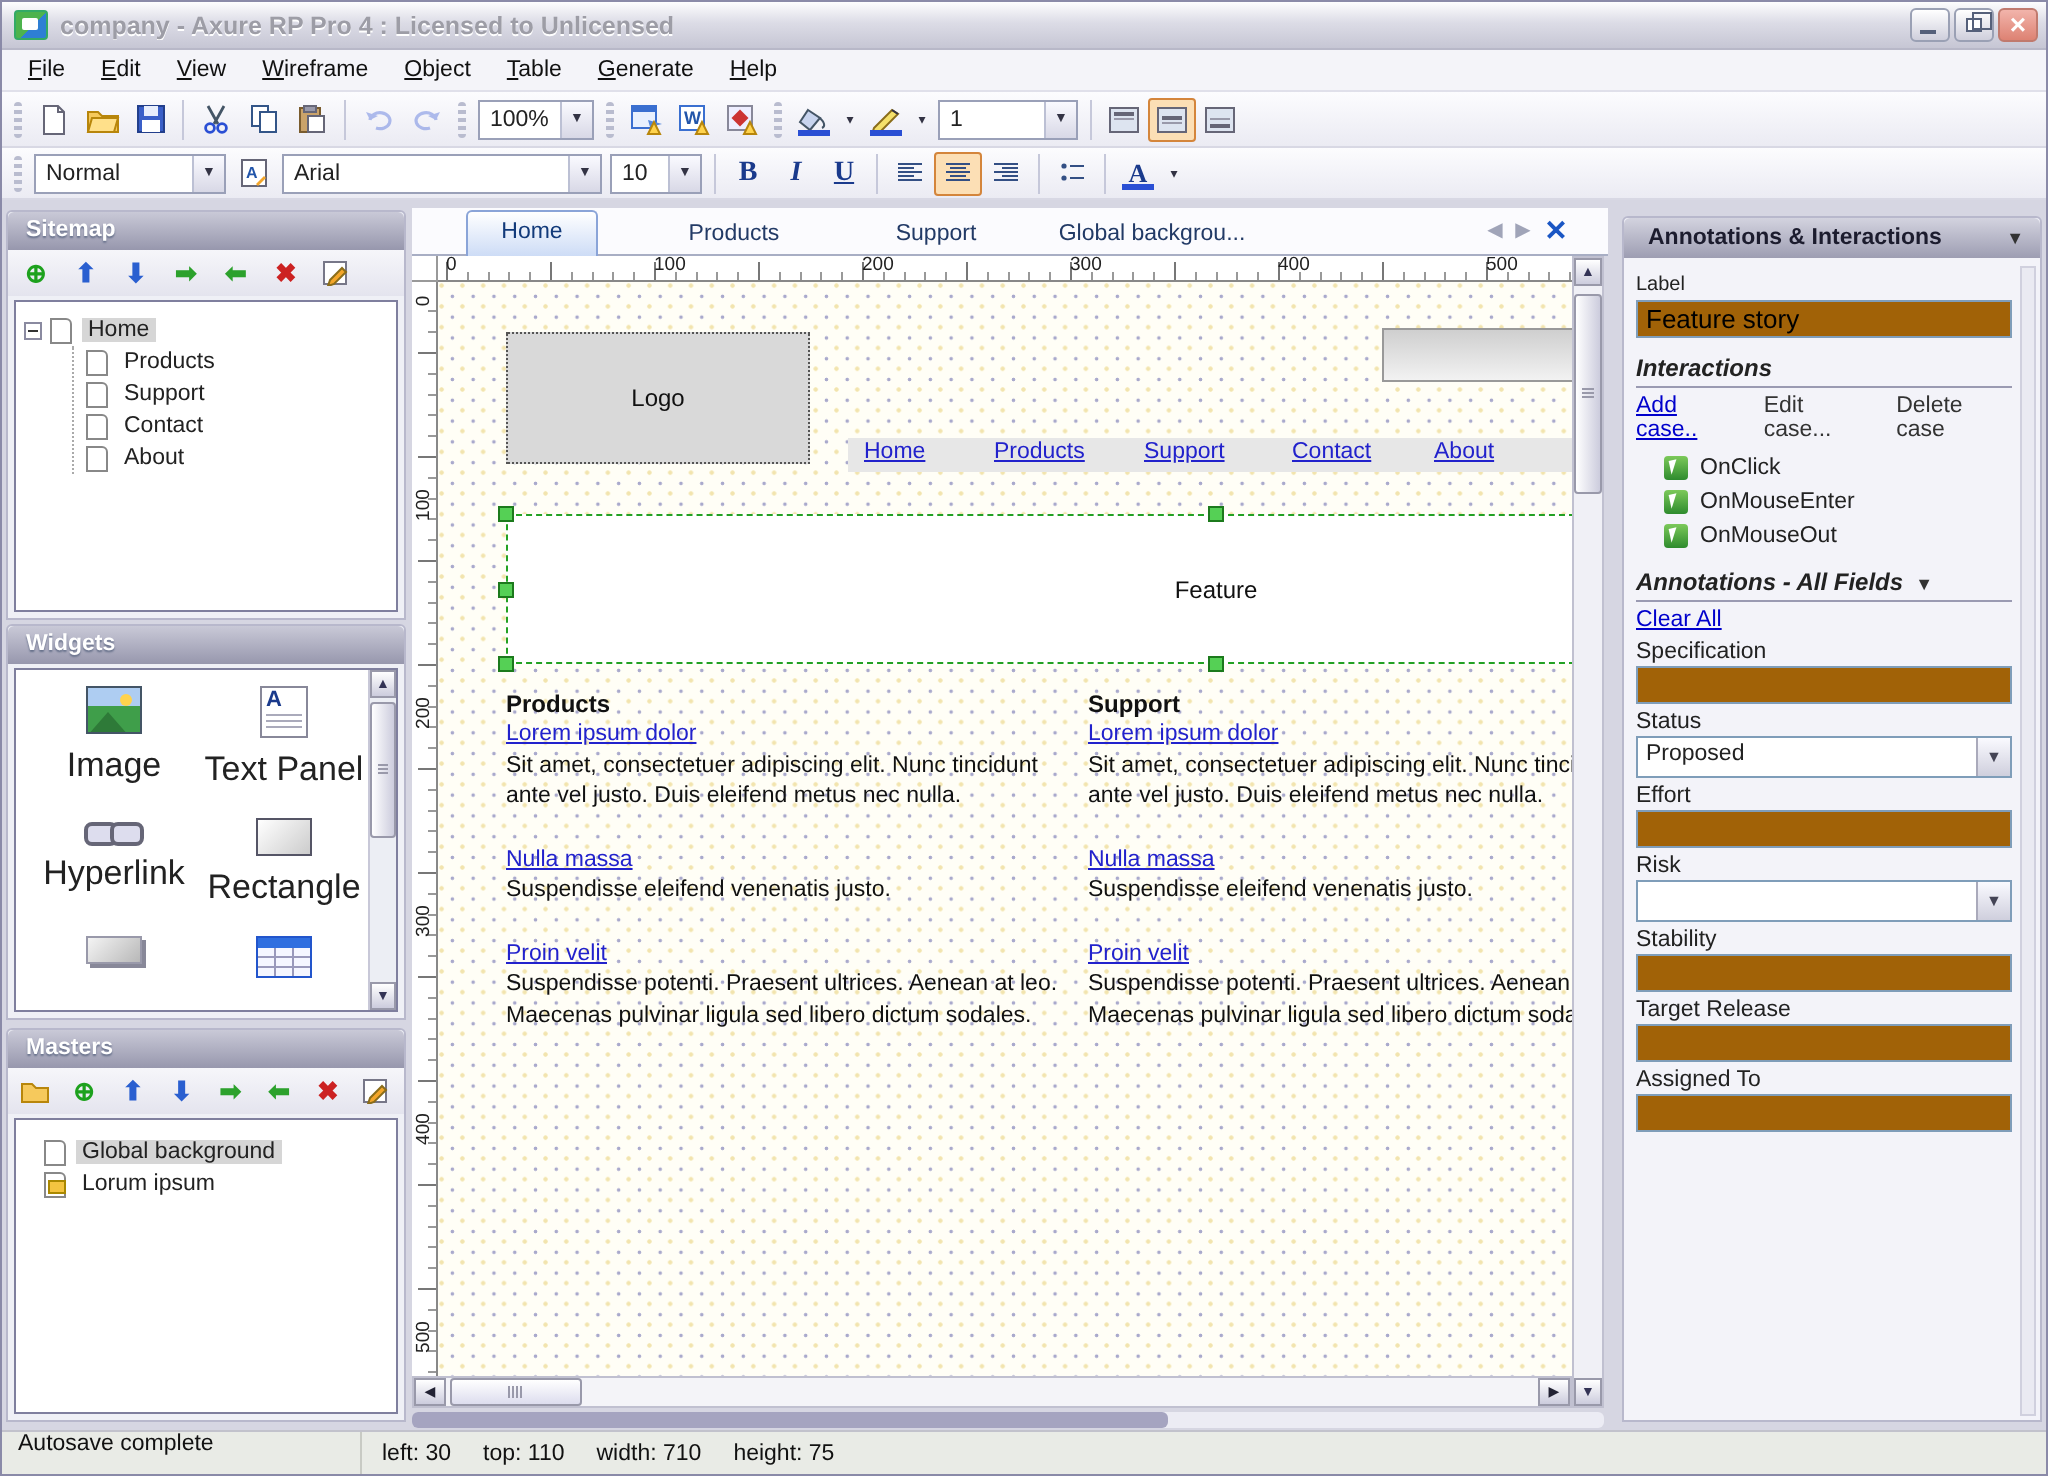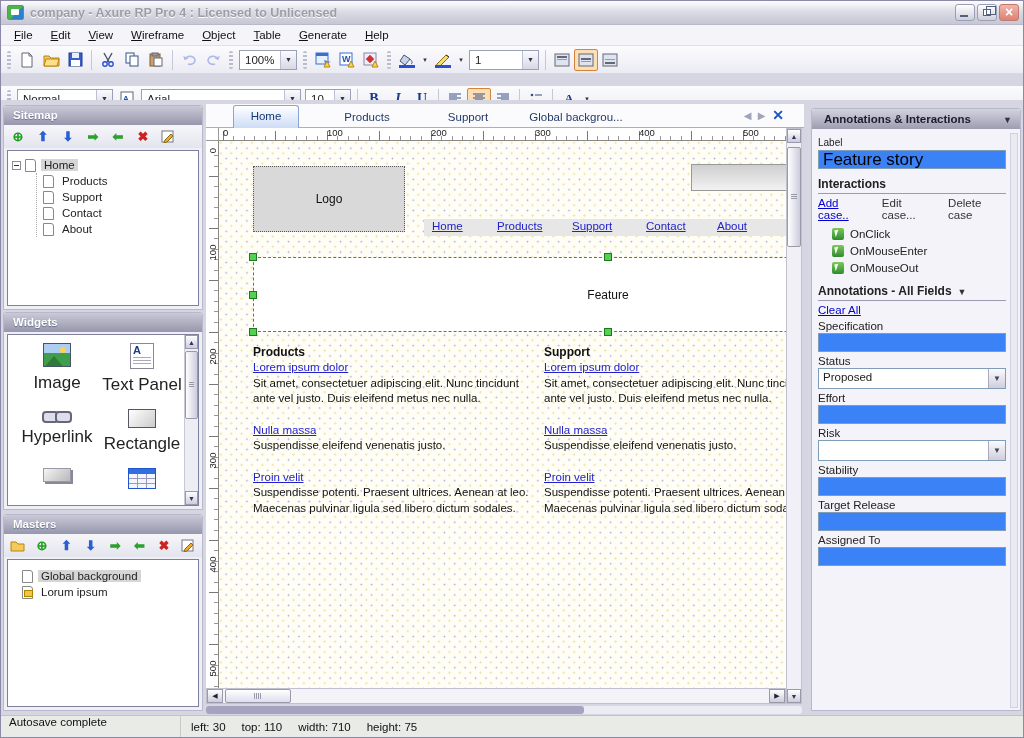--- a/index.html
+++ b/index.html
@@ -28,21 +28,21 @@
   
   .menubar{position:absolute;top:24px;left:0;right:0;height:21px;background:#f4f4f9;
     border-bottom:1px solid #e0e0ea;display:flex;align-items:center;padding-left:4px;}
   .menu-item{display:inline-block;padding:3px 9px;font-size:11.5px;color:#111;}
   .menu-item::first-letter{text-decoration:underline;}
 
   
   .tbrow{position:absolute;left:0;right:0;background:linear-gradient(#fcfcfe,#ebebf3);
     display:flex;align-items:center;border-bottom:1px solid #d8d8e4;padding:0 2px;}
   .tb1{top:45px;height:28px;}
-  .tb2{top:85px;height:26px;}
+  .tb2{top:73px;height:26px;}
   .thandle{width:4px;height:18px;margin:0 4px;background:repeating-linear-gradient(0deg,#b9bccf 0 2px,transparent 2px 4px);border-radius:2px;}
   .tsep{width:1px;height:20px;background:#c6c8da;margin:0 4px;}
   .tbtn{width:24px;height:22px;display:inline-flex;align-items:center;justify-content:center;
     border:1px solid transparent;border-radius:2px;background:transparent;padding:0;position:relative;}
   .tbtn.sel{border-color:#d4853b;background:#fcdfb5;}
   .tbtn.dis{opacity:.35;}
   .combo{display:inline-flex;height:20px;border:1px solid #9aa0b8;background:#fff;align-items:center;margin:0 2px;}
   .combo .cv{padding:0 5px;flex:1;font-size:11.5px;white-space:nowrap;overflow:hidden;}
   .combo .cb{width:16px;align-self:stretch;background:linear-gradient(#fafaff,#d8d8e6);
     border-left:1px solid #bcc0d4;display:flex;align-items:center;justify-content:center;}
@@ -173,23 +173,23 @@
   
   .rightpanel{position:absolute;left:810px;right:2px;top:8px;bottom:4px;background:#f3f3f9;
     border:1px solid #b8b8cc;border-radius:3px 3px 0 0;}
   .rp-head{height:20px;background:linear-gradient(#d3d3df,#9d9db2);border-radius:3px 3px 0 0;display:flex;align-items:center;
     font-weight:bold;font-size:11.5px;color:#1c1c2e;padding:0 8px 0 12px;}
   .rp-head .sp{flex:1;}
   .rp-chevron::before{content:"▼";font-size:9px;color:#333;}
   .rp-body{position:absolute;left:6px;right:14px;top:26px;bottom:2px;}
   .rp-scrollstrip{position:absolute;right:2px;top:24px;bottom:2px;width:8px;background:#eaeaf2;border:1px solid #d0d0de;}
   .rp-caption{font-size:10px;color:#222;margin:2px 0 2px 0;}
-  .rp-input{width:100%;height:19px;border:1px solid #7f9db9;background:#3b82f6;font-family:"Liberation Sans",sans-serif;
-    font-size:17px;padding:0 4px;display:block;}
-  .rp-h{font-weight:bold;font-size:12px;margin-top:8px;}
+  .rp-input{width:100%;height:19px;border:1px solid #7f9db9;background:#a16207;font-family:"Liberation Sans",sans-serif;
+    font-size:13px;padding:0 4px;display:block;}
+  .rp-h{font-weight:bold;font-size:12px;margin-top:8px;font-style:italic;}
   .rp-rule{height:1px;background:#9a9ab2;margin:2px 0 3px 0;}
   .rp-links{display:flex;gap:12px;font-size:11.5px;margin:1px 0 4px 0;}
   .lnk{color:#0000cc;text-decoration:underline;}
   .lnk2{color:#333;}
   .ev-list{padding-left:14px;margin-bottom:4px;}
   .ev-row{display:flex;align-items:center;height:17px;gap:6px;}
   .ev-ic{width:12px;height:12px;border-radius:2px;background:linear-gradient(#7cc95a,#2e8b2e);position:relative;flex:none;}
   .ev-ic::before{content:"";position:absolute;left:3px;top:2px;width:0;height:0;
     border-left:4px solid #fff;border-bottom:7px solid transparent;transform:rotate(-12deg);}
   .allf{display:flex;align-items:center;gap:6px;}

